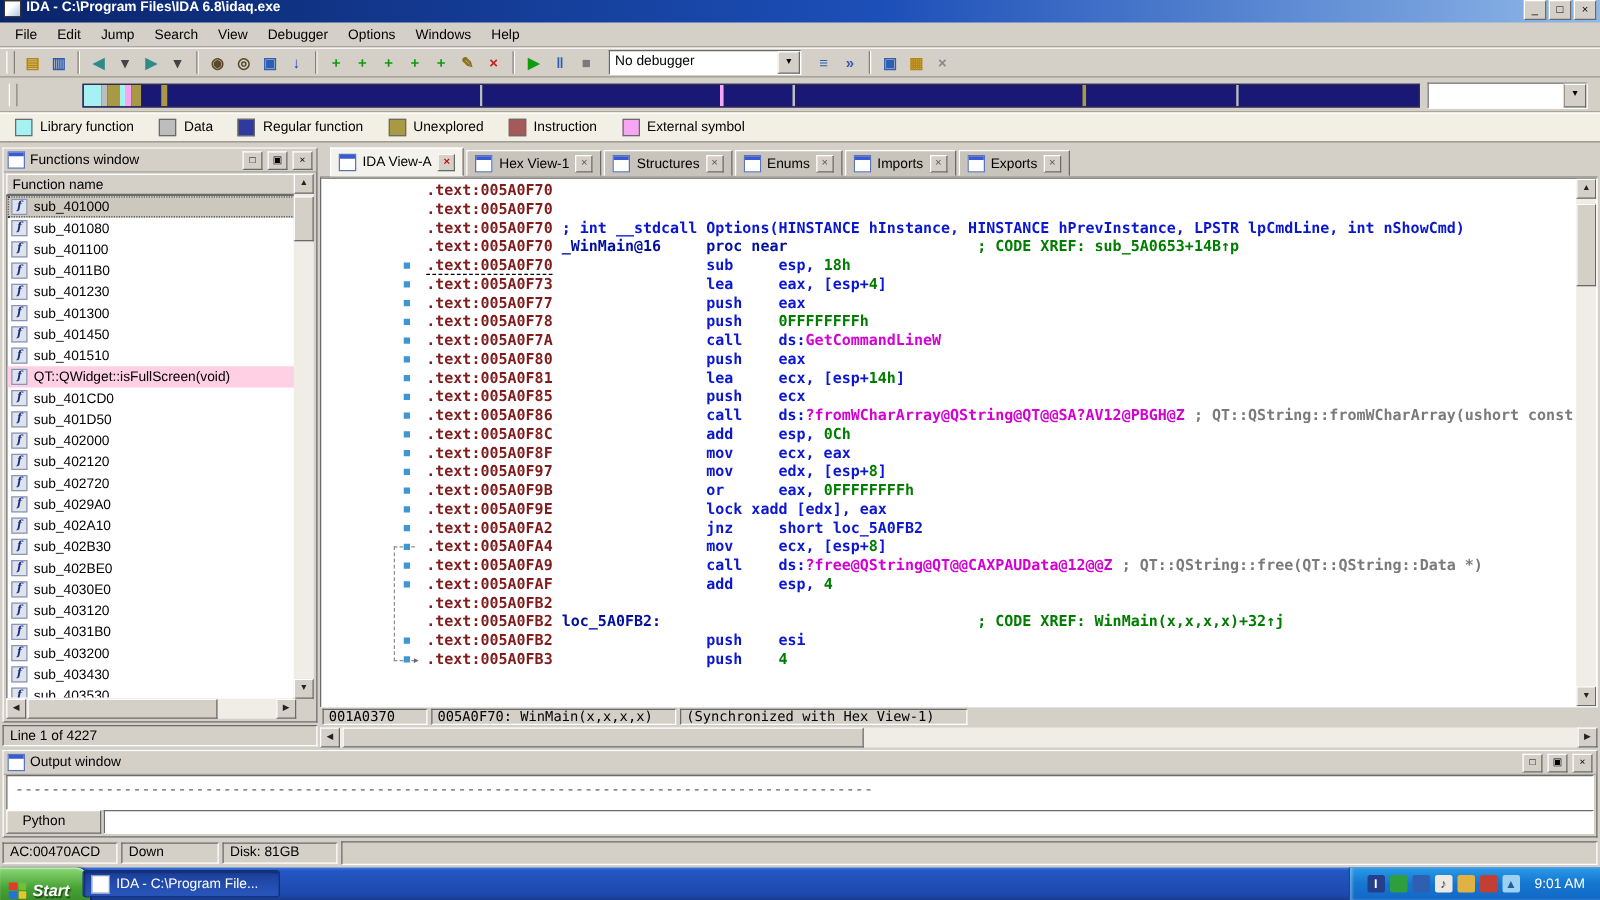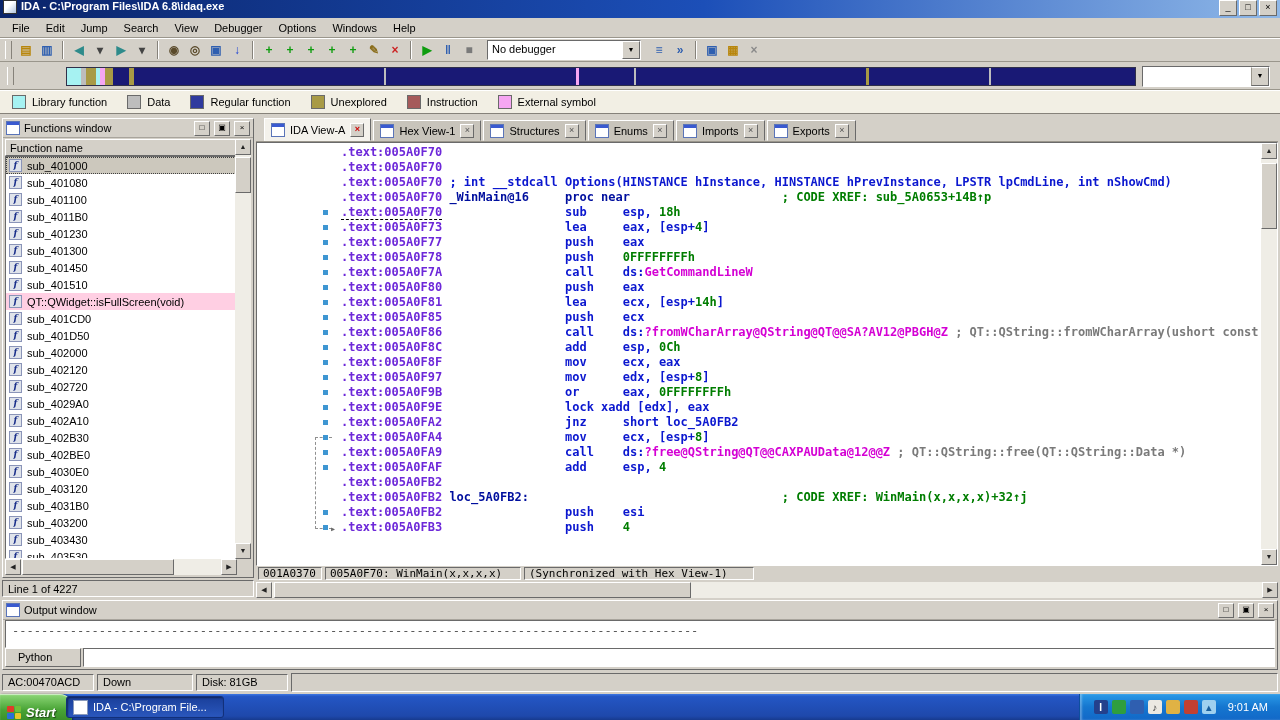--- a/index.html
+++ b/index.html
@@ -89,53 +89,53 @@
   .tabclose{width:12px;height:12px;font-size:9px;line-height:10px;text-align:center;color:#555;
     border:1px solid;border-color:#fff #6a6a6a #6a6a6a #fff;background:#d4d0c8}
   .tabclose.red{color:#c00;font-weight:bold}
 
   #disasm{position:absolute;left:0;top:24px;width:1022px;height:424px;background:#fff;
     border:1px solid;border-color:#6a6a6a #fff #fff #6a6a6a;box-sizing:border-box;overflow:hidden}
   #dlines{position:absolute;left:0;top:0;right:16px;bottom:0;padding-top:2px;overflow:hidden;
     font:bold 12px "DejaVu Sans Mono",monospace;line-height:15px}
   .dline{height:15px;padding-left:84px;position:relative;white-space:pre}
   .ddot{position:absolute;left:66px;top:5px;width:5px;height:5px;background:#3e96d2}
-  .daddr{color:#6d28d9}
+  .daddr{color:#7f1d1d}
   .daddr.cur{border-bottom:1px dashed #000}
   .sg-c{color:#0b17cf}.sg-l{color:#000f9e}.sg-n{color:#007d00}.sg-x{color:#007d00}
   .sg-i{color:#d400d4}.sg-d{color:#7a7a7a}
   #jmparrow{position:absolute;left:58px;top:294px;width:16px;height:90px;
     border-left:1px dashed #909090;border-top:1px dashed #909090;border-bottom:1px dashed #909090}
   #jmparrow::after{content:"▸";position:absolute;right:-4px;bottom:-8px;color:#6a6a6a;font-size:10px}
   #dvscroll{position:absolute;right:0;top:24px;height:424px}
   #dstatus{position:absolute;left:0;top:448px;width:1022px;height:16px;background:#d4d0c8;display:flex;gap:3px;
     padding:1px 2px;box-sizing:border-box;font:11px "DejaVu Sans Mono",monospace}
   .dscell{height:13px;line-height:12px;padding:0 4px;white-space:nowrap;overflow:hidden;box-sizing:border-box}
-  .dscell:nth-child(1){width:64px}
+  .dscell:nth-child(1){width:84px}
   .dscell:nth-child(2){width:196px}
   .dscell:nth-child(3){width:230px}
   #dhscroll{position:absolute;left:0;top:464px;width:1022px}
 
   
   #outputwin{position:absolute;left:2px;top:600px;width:1276px;height:70px;background:#d4d0c8;
     border:1px solid;border-color:#fff #6a6a6a #6a6a6a #fff;box-sizing:border-box}
   #outcontent{position:absolute;left:2px;top:19px;right:2px;height:28px;background:#fff;
     border:1px solid;border-color:#6a6a6a #fff #fff #6a6a6a;box-sizing:border-box;overflow:hidden}
   #outsep{display:block;padding:3px 0 0 6px;color:#5a5a5a;font:12px "DejaVu Sans Mono",monospace;white-space:nowrap}
   #cmdrow{position:absolute;left:2px;bottom:1px;right:2px;height:21px;display:flex;align-items:center}
   #pytab{height:19px;padding:2px 28px 0 12px;box-sizing:border-box;margin-right:2px}
   #cmdinput{flex:1;height:17px;border:1px solid;border-color:#6a6a6a #fff #fff #6a6a6a;background:#fff;
     font-family:"DejaVu Sans Mono",monospace;font-size:11px;padding:0 3px;outline:none}
 
   
   #statusbar{position:absolute;left:0;top:671px;width:1280px;height:22px;display:flex;align-items:center;
     padding:0 2px;box-sizing:border-box;gap:3px;background:#d4d0c8}
   .sbcell{height:17px;line-height:15px;padding:0 5px;box-sizing:border-box;white-space:nowrap;overflow:hidden}
   .sbcell:nth-child(1){width:92px}
-  .sbcell:nth-child(2){width:96px}
+  .sbcell:nth-child(2){width:78px}
   .sbcell:nth-child(3){width:92px}
   #sbfill{flex:1;height:17px}
 
   
   #taskbar{position:absolute;left:0;top:694px;width:1280px;height:26px;
     background:linear-gradient(#3d77e4 0%,#2456c4 10%,#1e48ab 85%,#173a8e 100%)}
   #startbtn{position:absolute;left:0;top:0;height:36px;display:flex;align-items:center;gap:5px;
     padding:0 16px 0 7px;border-radius:0 12px 12px 0;
     background:linear-gradient(#8ed878 0%,#48a335 45%,#2e7d20 100%);
     box-shadow:inset 0 1px 1px rgba(255,255,255,.6),1px 0 2px rgba(0,0,0,.4)}

